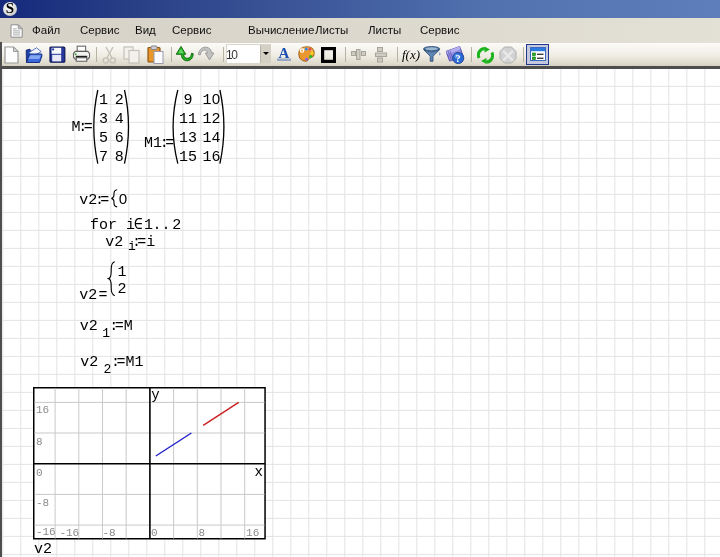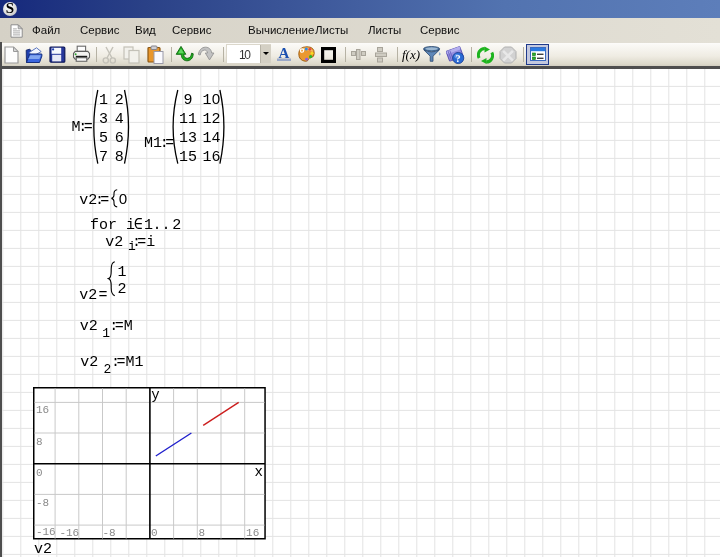--- a/index.html
+++ b/index.html
@@ -100,21 +100,21 @@
       <path d="M1.2,9.3 L6,1.4 L10.8,9.3 L8.6,9.3 C8.8,12 10.3,13.6 12.7,13.3 C15,13 16.3,11 16.6,8.2 L18.2,8.7 C18.2,13.2 15.3,15.9 11.8,15.8 C7.8,15.6 6.2,12.4 6.3,9.3 Z" fill="#1fae1f" stroke="#0c640c" stroke-width="0.9"></path>
       <path d="M6,3.5 L8.8,8.2 L3.2,8.2 Z" fill="#7de87d" opacity="0.7"></path>
     </svg>
     <svg class="abs" width="18" height="18" viewBox="0 0 18 18" style="left:198px; top:45px">
       <path d="M0.4,9.5 C0.9,5.3 3.6,2.3 7.4,2.2 C11.1,2.1 13.3,4.8 13.7,8 L15.9,8 L11.5,14.9 L7.3,8 L9.6,8 C9.2,6 8,4.9 6.3,5.1 C4.3,5.3 2.6,7 2.2,10 Z" fill="#c2c2c2" stroke="#949494" stroke-width="0.9"></path>
     </svg>
     <div class="sep" style="left:223px"></div>
     <div style="position:absolute; left:225.8px; top:43.5px; width:45.2px; height:20px; background:#fff; border:1px solid #dbd7cb"></div>
     <div style="position:absolute; left:259.7px; top:44.5px; width:11.2px; height:18px; background:#d4d0c4; border-left:1px solid #b8b4a8"></div>
     <div style="position:absolute; left:262.5px; top:51.5px; width:0; height:0; border-left:3.2px solid transparent; border-right:3.2px solid transparent; border-top:3.8px solid #000"></div>
-    <div class="gs" style="position:absolute; left:239px; top:47.5px; font:12px 'Liberation Sans',sans-serif; letter-spacing:-1.3px; color:#7f1d1d">10</div>
+    <div class="gs" style="position:absolute; left:226px; top:47.5px; font:12px 'Liberation Sans',sans-serif; letter-spacing:-1.3px; color:#7f1d1d">10</div>
     <svg class="abs" width="16" height="17" viewBox="0 0 16 17" style="left:276px; top:45px">
       <text x="8" y="13" text-anchor="middle" font-family="Liberation Serif,serif" font-weight="bold" font-size="15" fill="#1c50b0">A</text>
       <rect x="1" y="13.5" width="14" height="2.5" fill="#9aa8c8"></rect>
     </svg>
     <svg class="abs" width="17" height="17" viewBox="0 0 17 17" style="left:297.5px; top:46px">
       <path d="M9,0.8 Q16.2,0.8 16.2,7.2 Q16.2,11 13.5,11.5 Q11,12 10.5,13 Q10,15.5 7.5,15.3 Q0.8,14.5 0.8,7.8 Q0.8,0.8 9,0.8 Z" fill="#eb9830" stroke="#a05f12" stroke-width="1"></path>
       <path d="M8.8,1.6 Q14.5,1.6 15.2,6 Q12,4.5 8,4.2 Q4,4 2.2,5.5 Q3.5,1.6 8.8,1.6 Z" fill="#f6c06a" opacity="0.9"></path>
       <circle cx="4" cy="4.6" r="1.7" fill="none" stroke="#fff" stroke-width="1.1"></circle>
       <circle cx="8.3" cy="2.9" r="1.5" fill="#2a8ae8"></circle>
       <circle cx="11.8" cy="3.3" r="1.4" fill="#e84040"></circle>

